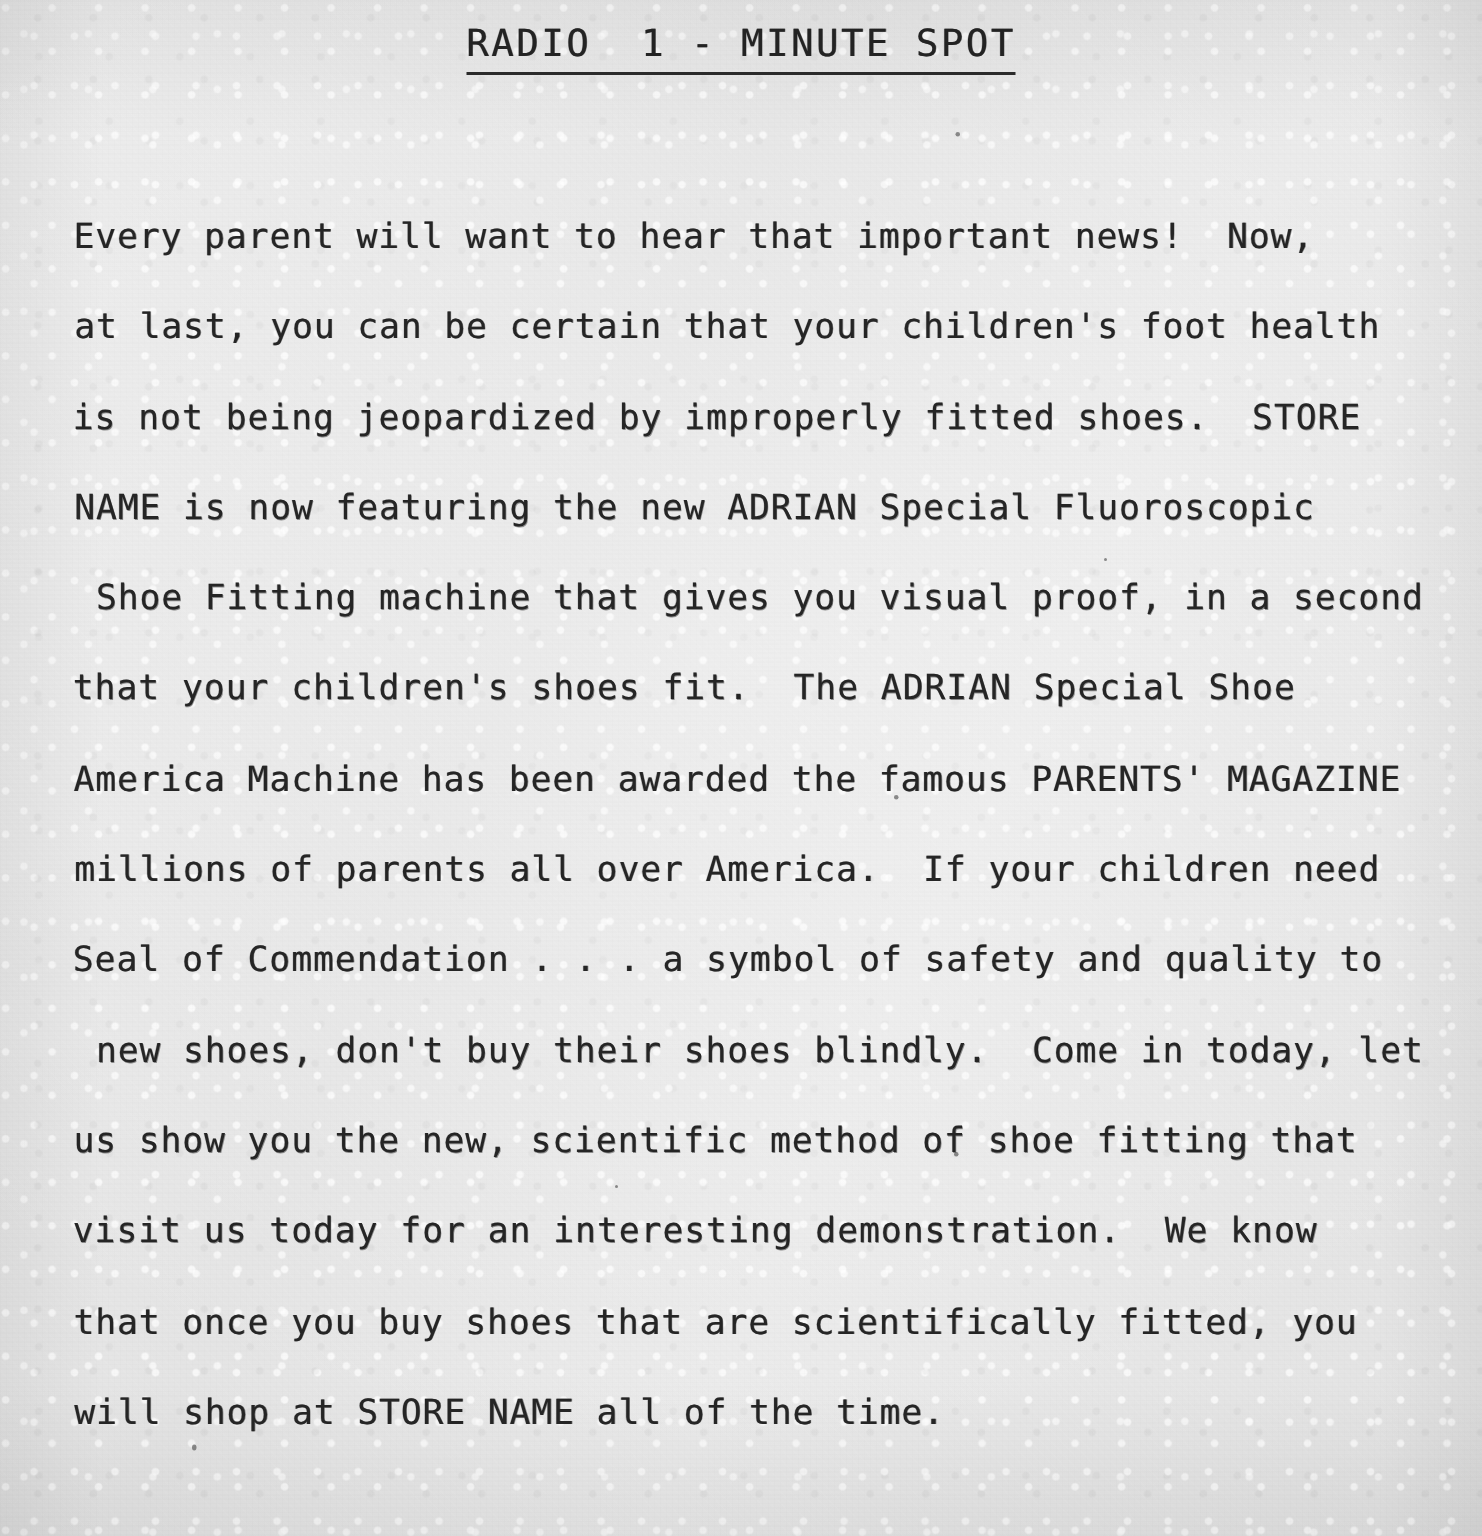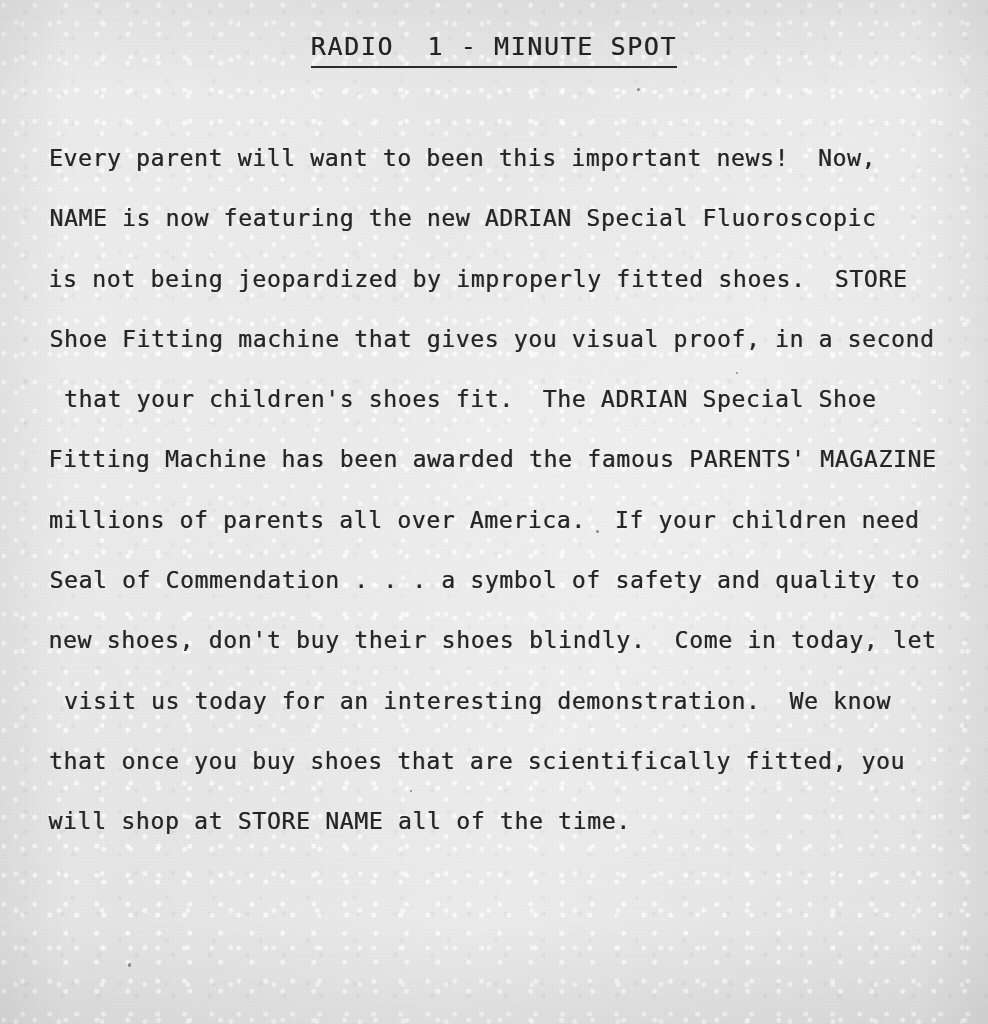--- a/index.html
+++ b/index.html
@@ -63,21 +63,20 @@
     position: absolute;
     top: 14px;
     left: 0;
     width: 988px;
     text-align: center;
     font-family: "DejaVu Sans Mono", monospace;
     font-size: 25px;
     letter-spacing: 1.6px;
     color: #232323;
     white-space: pre;
-    margin-top: 18px;
   }
   .doc-title .title-ink {
     display: inline-block;
     border-bottom: 2px solid #2b2b2b;
     padding-bottom: 5px;
     text-shadow: 0.35px 0.35px 0 rgba(40,40,40,0.55), -0.3px 0 0 rgba(60,60,60,0.3);
   }
 
   #body-block {
     position: absolute;
@@ -116,29 +115,31 @@
 
 <div id="page">
 
   <div id="grain"></div>
 
   <div id="content">
 
     <div class="doc-title"><span class="title-ink">RADIO  1 - MINUTE SPOT</span></div>
 
     <div id="body-block">
-      <div class="doc-line">Every parent will want to been this important news!  Now,</div>
+      <div class="doc-line">Every parent will want to hear that important news!  Now,</div>
+      <div class="doc-line">at last, you can be certain that your children's foot health</div>
+      <div class="doc-line">is not being jeopardized by improperly fitted shoes.  STORE</div>
       <div class="doc-line">NAME is now featuring the new ADRIAN Special Fluoroscopic</div>
-      <div class="doc-line">is not being jeopardized by improperly fitted shoes.  STORE</div>
       <div class="doc-line">Shoe Fitting machine that gives you visual proof, in a second</div>
       <div class="doc-line">that your children's shoes fit.  The ADRIAN Special Shoe</div>
-      <div class="doc-line">Fitting Machine has been awarded the famous PARENTS' MAGAZINE</div>
+      <div class="doc-line">America Machine has been awarded the famous PARENTS' MAGAZINE</div>
       <div class="doc-line">millions of parents all over America.  If your children need</div>
       <div class="doc-line">Seal of Commendation . . . a symbol of safety and quality to</div>
       <div class="doc-line">new shoes, don't buy their shoes blindly.  Come in today, let</div>
+      <div class="doc-line">us show you the new, scientific method of shoe fitting that</div>
       <div class="doc-line">visit us today for an interesting demonstration.  We know</div>
       <div class="doc-line">that once you buy shoes that are scientifically fitted, you</div>
       <div class="doc-line">will shop at STORE NAME all of the time.</div>
     </div>
 
   </div>
 
   <span class="speck" style="left:637px; top:88px;  width:3px; height:3px;"></span>
   <span class="speck" style="left:596px; top:530px; width:3px; height:3px;"></span>
   <span class="speck" style="left:636px; top:768px; width:3px; height:3px;"></span>

